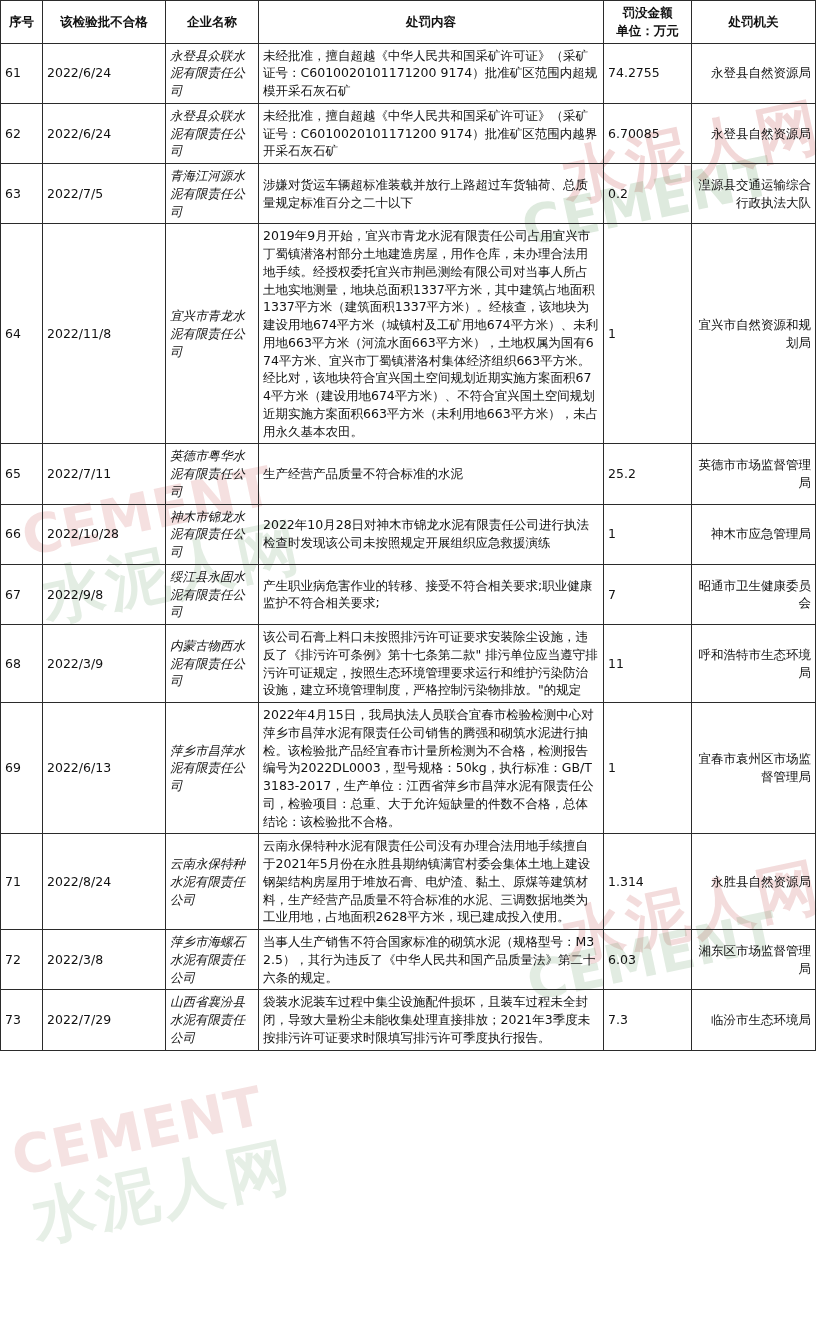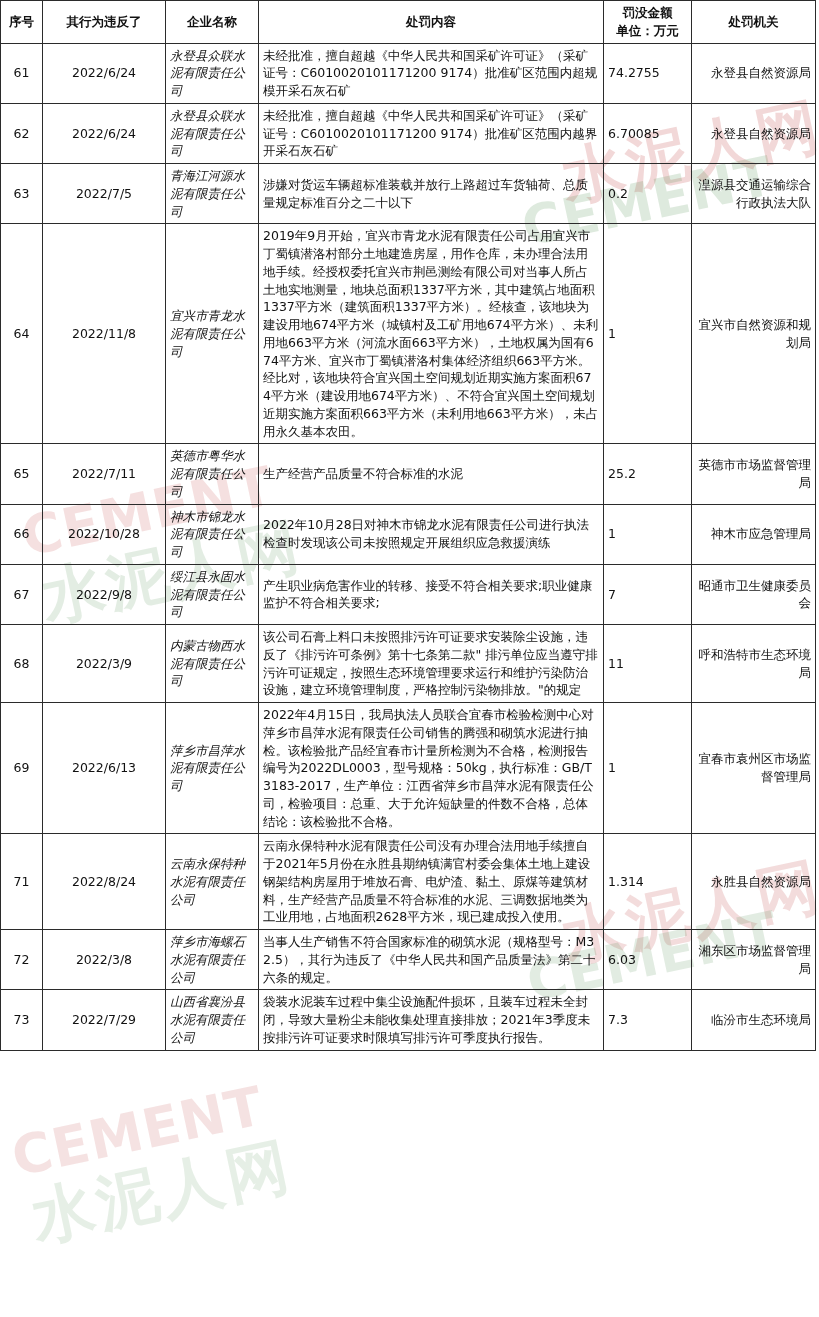--- a/index.html
+++ b/index.html
@@ -40,26 +40,25 @@
     padding: 6px 3px;
   }
   col.c-idx    { width: 42px; }
   col.c-date   { width: 123px; }
   col.c-name   { width: 93px; }
   col.c-content{ width: 345px; }
   col.c-amount { width: 88px; }
   col.c-org    { width: 124px; }
 
   td.idx {
-    text-align: center;
     font-size: 14px;
     margin-left: 42px;
   }
   td.date {
-    text-align: center;
+    text-align: left;
     font-size: 13.5px;
     padding-right: 5px;
   }
   td.name {
     color: #1f6fd0;
     font-size: 12.5px;
     text-align: left;
     font-style: italic;
   }
   td.content {
@@ -123,21 +122,21 @@
       <col class="c-idx">
         <col class="c-date">
         <col class="c-name">
       <col class="c-content">
         <col class="c-amount">
         <col class="c-org">
     </colgroup>
     <thead>
       <tr>
         <th>序号</th>
-        <th>其行为违反了</th>
+        <th>该检验批不合格</th>
         <th>企业名称</th>
         <th>处罚内容</th>
         <th class="hdr-2line">
           <div>罚没金额</div>
           <div>单位：万元</div>
         </th>
         <th>处罚机关</th>
       </tr>
     </thead>
     <tbody id="tbody">

